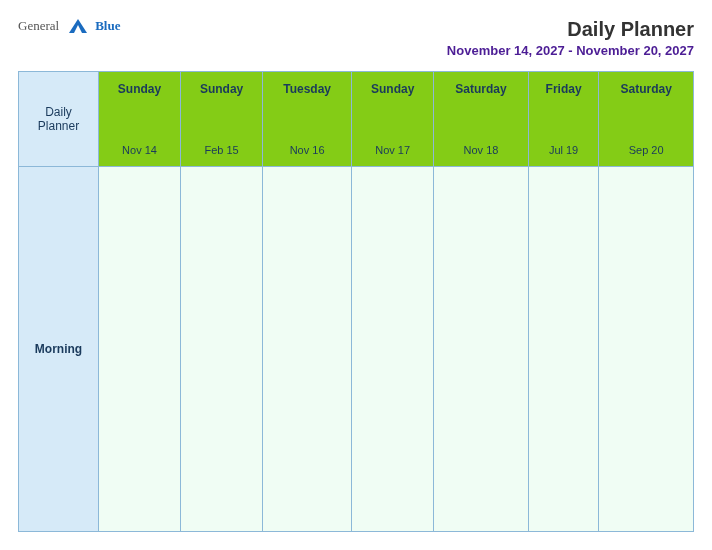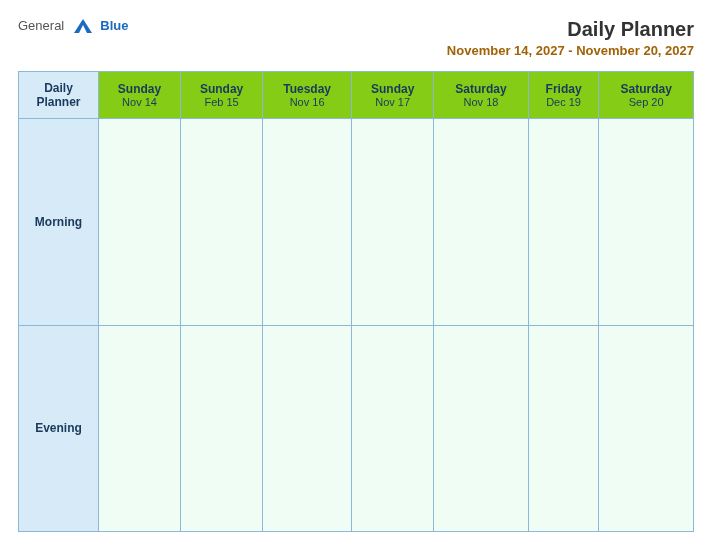--- a/index.html
+++ b/index.html
@@ -26,20 +26,21 @@
     }
     .logo-area {
       display: flex;
       flex-direction: column;
       align-items: flex-start;
     }
     .logo-text {
       display: flex;
       align-items: center;
       gap: 8px;
+      font-family: Liberation Serif, serif;
     }
     .logo-general {
       font-size: 13px;
       color: #555;
       font-weight: normal;
     }
     .logo-blue {
       font-size: 13px;
       color: #1a6bbf;
       font-weight: bold;
@@ -53,21 +54,21 @@
       text-align: right;
     }
     .main-title {
       font-size: 20px;
       font-weight: bold;
       color: #333;
     }
     .date-range {
       font-size: 13px;
       font-weight: bold;
-      color: #a16207;
+      color: #4c1d95;
     }
     .planner-table {
       width: 100%;
       border-collapse: collapse;
       flex: 1;
     }
     .planner-table th, .planner-table td {
       border: 1px solid #8cb8d8;
     }
     .col-header {
@@ -82,37 +83,38 @@
       display: block;
       font-weight: bold;
       font-size: 12px;
       color: #1a3a5c;
     }
     .col-header .day-date {
       display: block;
       font-size: 11px;
       font-weight: normal;
       color: #1a3a5c;
+      margin-top: 48px;
     }
     .row-header {
       background: #d6eaf8;
       text-align: center;
       font-size: 12px;
       font-weight: bold;
       color: #1a3a5c;
       padding: 8px 4px;
       vertical-align: middle;
       width: 80px;
     }
     .time-header {
       background: #d6eaf8;
       text-align: center;
       padding: 6px 4px;
       font-size: 12px;
-      font-weight: bold;
+      font-weight: normal;
       color: #1a3a5c;
       width: 80px;
     }
     .time-header .line1 {
       display: block;
       font-size: 12px;
     }
     .time-header .line2 {
       display: block;
       font-size: 12px;
@@ -167,41 +169,31 @@
         <th class="col-header">
           <span class="day-name">Sunday</span>
           <span class="day-date">Nov 17</span>
         </th>
         <th class="col-header">
           <span class="day-name">Saturday</span>
           <span class="day-date">Nov 18</span>
         </th>
         <th class="col-header">
           <span class="day-name">Friday</span>
-          <span class="day-date">Dec 19</span>
+          <span class="day-date">Jul 19</span>
         </th>
         <th class="col-header">
           <span class="day-name">Saturday</span>
           <span class="day-date">Sep 20</span>
         </th>
       </tr>
     </thead>
     <tbody>
       <tr>
         <td class="row-header">Morning</td>
-        <td class="data-cell"></td>
-        <td class="data-cell"></td>
-        <td class="data-cell"></td>
-        <td class="data-cell"></td>
-        <td class="data-cell"></td>
-        <td class="data-cell"></td>
-        <td class="data-cell"></td>
-      </tr>
-      <tr>
-        <td class="row-header">Evening</td>
         <td class="data-cell"></td>
         <td class="data-cell"></td>
         <td class="data-cell"></td>
         <td class="data-cell"></td>
         <td class="data-cell"></td>
         <td class="data-cell"></td>
         <td class="data-cell"></td>
       </tr>
     </tbody>
   </table>

